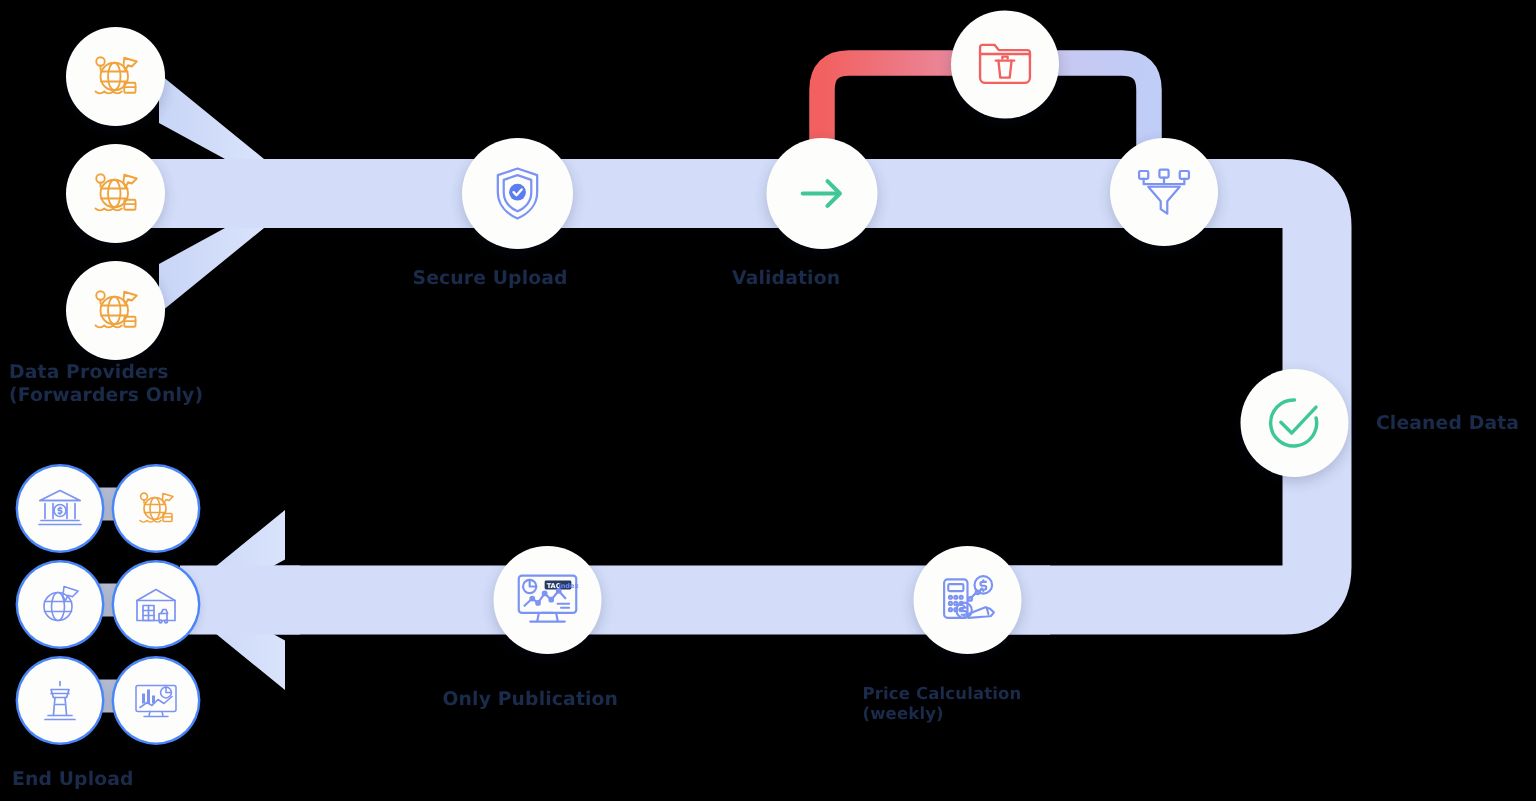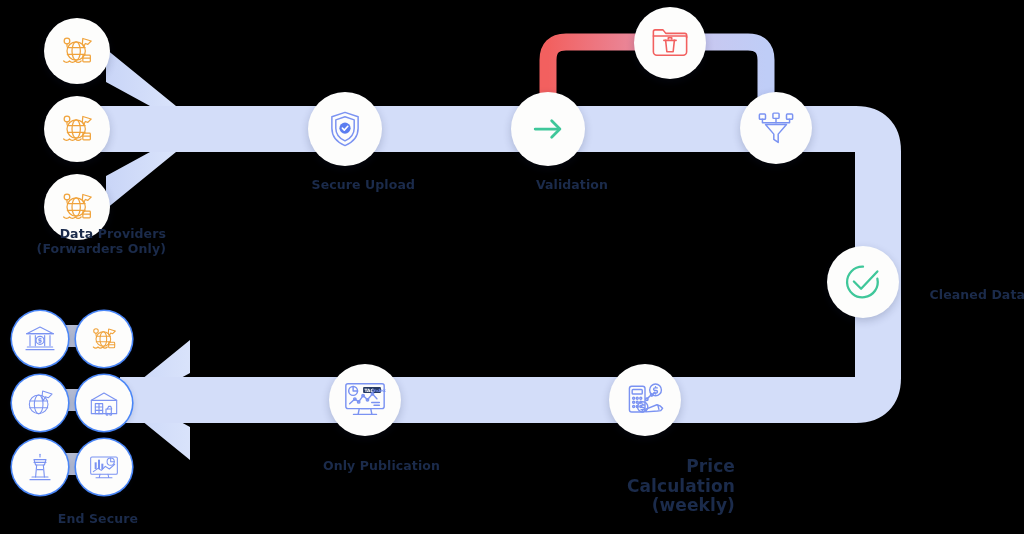--- a/index.html
+++ b/index.html
@@ -10,21 +10,21 @@
   svg.layer{position:absolute;left:0;top:0;width:1024px;height:534px;}
   #paths{z-index:1;}
 
   .node{position:absolute;z-index:4;}
   .bubble{position:relative;border-radius:50%;background:#fdfdfc;
           box-shadow:0 3px 9px rgba(20,30,70,.20);
           display:flex;align-items:center;justify-content:center;}
   .bubble.ring{box-shadow:0 0 0 1.6px #4a86f7,0 2px 7px rgba(20,30,70,.22);}
   .bubble svg{display:block;}
   .lbl{position:absolute;color:#1b2b4b;font-weight:700;
-       letter-spacing:.1px;line-height:1.16;text-align:right;
+       letter-spacing:.1px;line-height:1.16;text-align:left;
        white-space:pre-line;z-index:5;}
 </style>
 </head>
 <body>
 
 <div id="stage">
 
   <svg class="layer" id="paths" viewBox="0 0 1024 534">
     <defs>
       <linearGradient id="gFanTop" x1="0" y1="0" x2="1" y2="0">
@@ -109,21 +109,21 @@
         <path d="M12.4 20h21.2M12.4 28h21.2"></path>
         <circle cx="12" cy="12" r="3.4"></circle>
           <path d="M12 15.4l0 3"></path>
         <path d="M31 9l10 3-4 4-3-1-2 4-1.6-3.6z"></path>
         <rect x="31" y="29" width="9" height="8" rx="1"></rect>
           <path d="M31 32.5h9"></path>
         <path d="M8 36c2 2 5 2 7 0 2 2 5 2 7 0 2 2 5 2 7 0"></path>
       </svg>
     </div>
   </div>
-  <div class="lbl" style="left:6px;top:227px;width:160px;font-size:12.5px">Data Providers
+  <div class="lbl" style="left:6px;top:241px;width:160px;font-size:12.5px">Data Providers
 (Forwarders Only)</div>
 
   <div class="node" style="left:308px;top:92px">
     <div class="bubble" style="width:74px;height:74px">
       <svg width="42" height="42" viewBox="0 0 48 48" fill="none" stroke="#7b93f2" stroke-width="1.7" stroke-linecap="round" stroke-linejoin="round">
         <path d="M24 5l15 5v13c0 10-7.2 16.6-15 20-7.8-3.4-15-10-15-20V10z"></path>
         <path d="M24 10l10.5 3.6v9.4c0 7.3-5.1 12.1-10.5 14.6-5.4-2.5-10.5-7.3-10.5-14.6v-9.4z"></path>
         <circle cx="24" cy="23" r="6.4" fill="#5b7df0" stroke="none"></circle>
         <path d="M21 23l2.2 2.3 4-4.4" stroke="#fff" stroke-width="1.8"></path>
       </svg>
@@ -167,21 +167,21 @@
   </div>
 
   <div class="node" style="left:827px;top:246px">
     <div class="bubble" style="width:72px;height:72px">
       <svg width="46" height="46" viewBox="0 0 48 48" fill="none" stroke="#3fc79a" stroke-width="2.4" stroke-linecap="round" stroke-linejoin="round">
         <path d="M39 20.5A16 16 0 1124 8"></path>
         <path d="M14.5 23.5l7.5 7.5L39 13"></path>
       </svg>
     </div>
   </div>
-  <div class="lbl" style="left:905px;top:288px;width:120px;font-size:12.5px;text-align:right">Cleaned Data</div>
+  <div class="lbl" style="left:905px;top:275px;width:120px;font-size:12.5px;text-align:center">Cleaned Data</div>
 
   <div class="node" style="left:609px;top:364px">
     <div class="bubble" style="width:72px;height:72px">
       <svg width="44" height="44" viewBox="0 0 48 48" fill="none" stroke="#7b93f2" stroke-width="1.55" stroke-linecap="round" stroke-linejoin="round">
         <rect x="7" y="9" width="17" height="28" rx="2.5"></rect>
         <rect x="10" y="12.5" width="11" height="5" rx="1"></rect>
         <circle cx="11.6" cy="22" r="1.1"></circle>
           <circle cx="15.5" cy="22" r="1.1"></circle>
           <circle cx="19.4" cy="22" r="1.1"></circle>
         <circle cx="11.6" cy="26.5" r="1.1"></circle>
@@ -195,21 +195,21 @@
         <circle cx="21.5" cy="31.5" r="5.6"></circle>
         <path d="M23.3 29.5h-2.4a1.3 1.3 0 000 2.6h1.2a1.3 1.3 0 010 2.6h-2.4M21.5 28.4v.9M21.5 34.7v1"></path>
         <path d="M26.5 22.5l3.5-3.5M31.5 19.5l3 -4"></path>
         <circle cx="26" cy="23.2" r="1.3"></circle>
           <circle cx="31.3" cy="18.4" r="1.3"></circle>
         <path d="M25 34l12-4.8 3.4 1.2 2.8 2.6-2 2.6-3.6.4L25 37z"></path>
         <path d="M38 29.6l1.2 4.6"></path>
       </svg>
     </div>
   </div>
-  <div class="lbl" style="left:575px;top:457px;width:160px;font-size:17px">Price Calculation
+  <div class="lbl" style="left:575px;top:457px;width:160px;font-size:11px">Price Calculation
 (weekly)</div>
 
   <div class="node" style="left:329px;top:364px">
     <div class="bubble" style="width:72px;height:72px">
       <svg width="46" height="46" viewBox="0 0 48 48" fill="none" stroke="#7b93f2" stroke-width="1.5" stroke-linecap="round" stroke-linejoin="round">
         <rect x="4" y="7" width="40" height="26" rx="2.2"></rect>
         <path d="M18 33l-1.2 6M30 33l1.2 6M12 39h24"></path>
         <path d="M20 33h8"></path>
         <circle cx="11.6" cy="14.6" r="4.6"></circle>
         <path d="M11.6 10v4.6h4.6"></path>
@@ -300,15 +300,15 @@
         <path d="M18 35l-1.2 5M30 35l1.2 5M12 40h24"></path>
         <rect x="10" y="17" width="3" height="10" fill="#7b93f2" stroke="none"></rect>
         <rect x="15" y="13" width="3" height="14" fill="#7b93f2" stroke="none"></rect>
         <rect x="20" y="19" width="3" height="8" fill="#7b93f2" stroke="none"></rect>
         <circle cx="34" cy="16" r="5.4"></circle>
           <path d="M34 10.6V16h5.4"></path>
         <path d="M8 31l7-5 5 3 6-6 6 4 8-7"></path>
       </svg>
     </div>
   </div>
-  <div class="lbl" style="left:8px;top:512px;width:130px;font-size:12.5px">End Secure</div>
+  <div class="lbl" style="left:8px;top:512px;width:130px;font-size:12.5px">End Upload</div>
 
 </div>
 
 </body></html>

